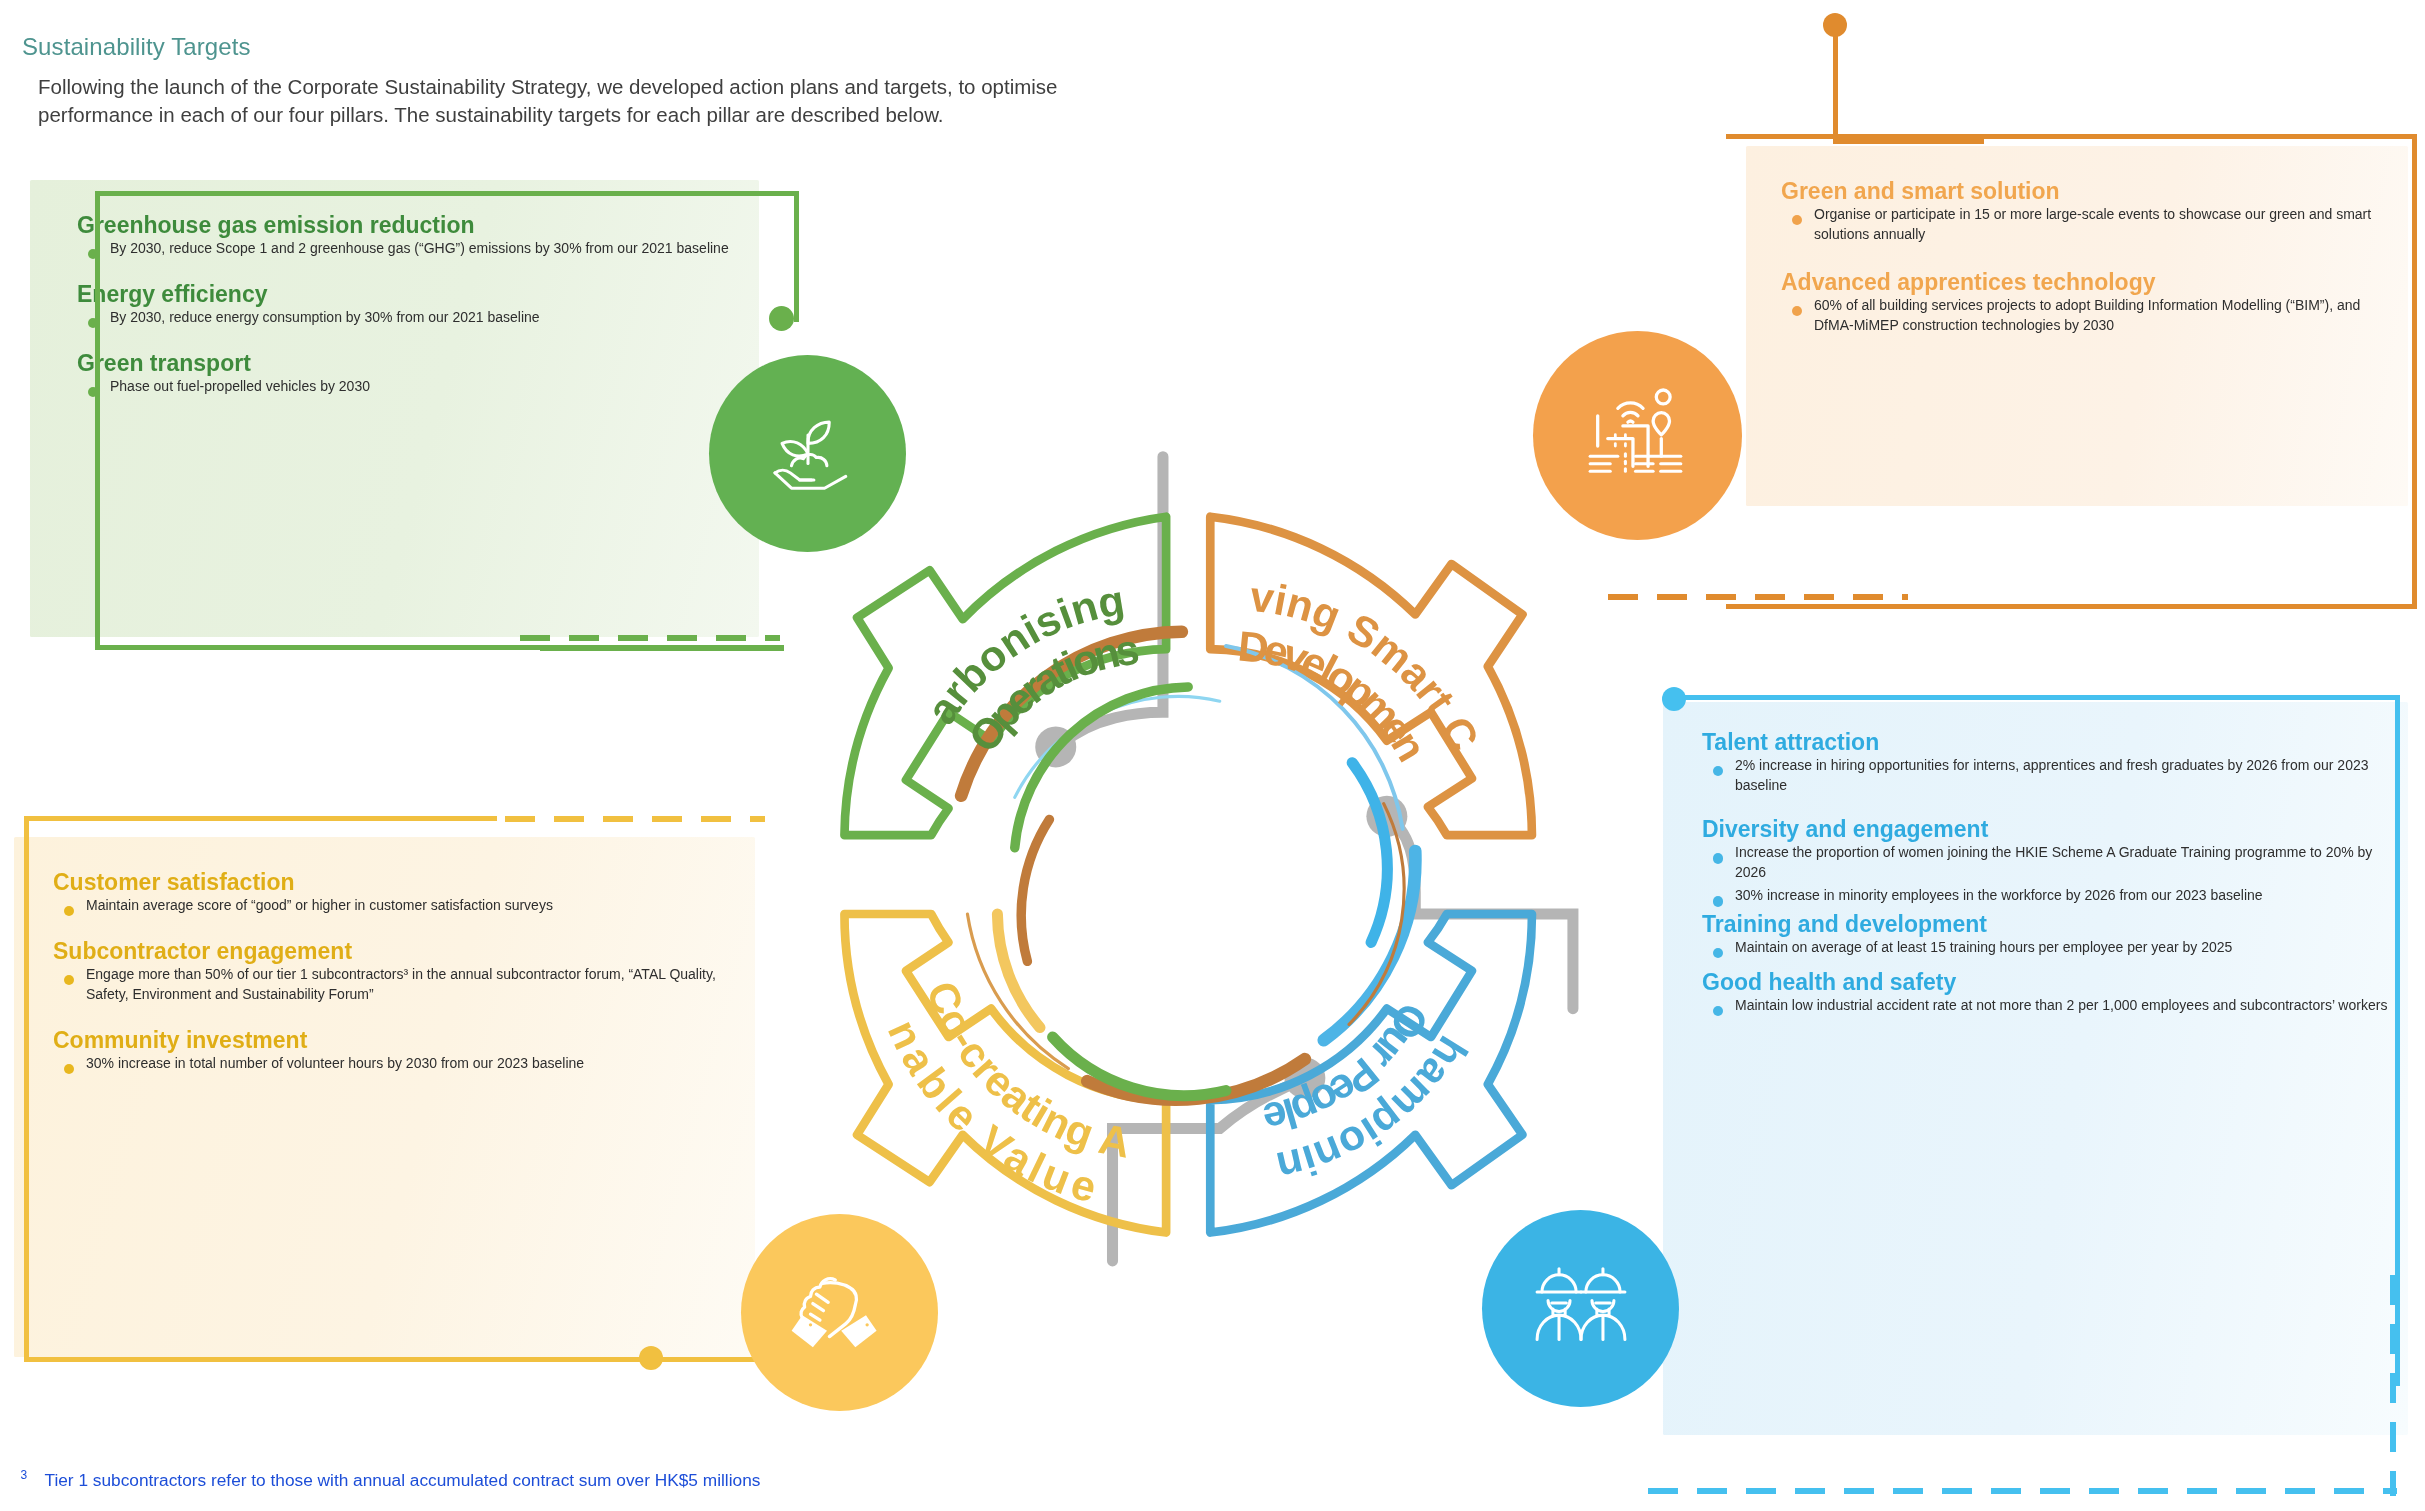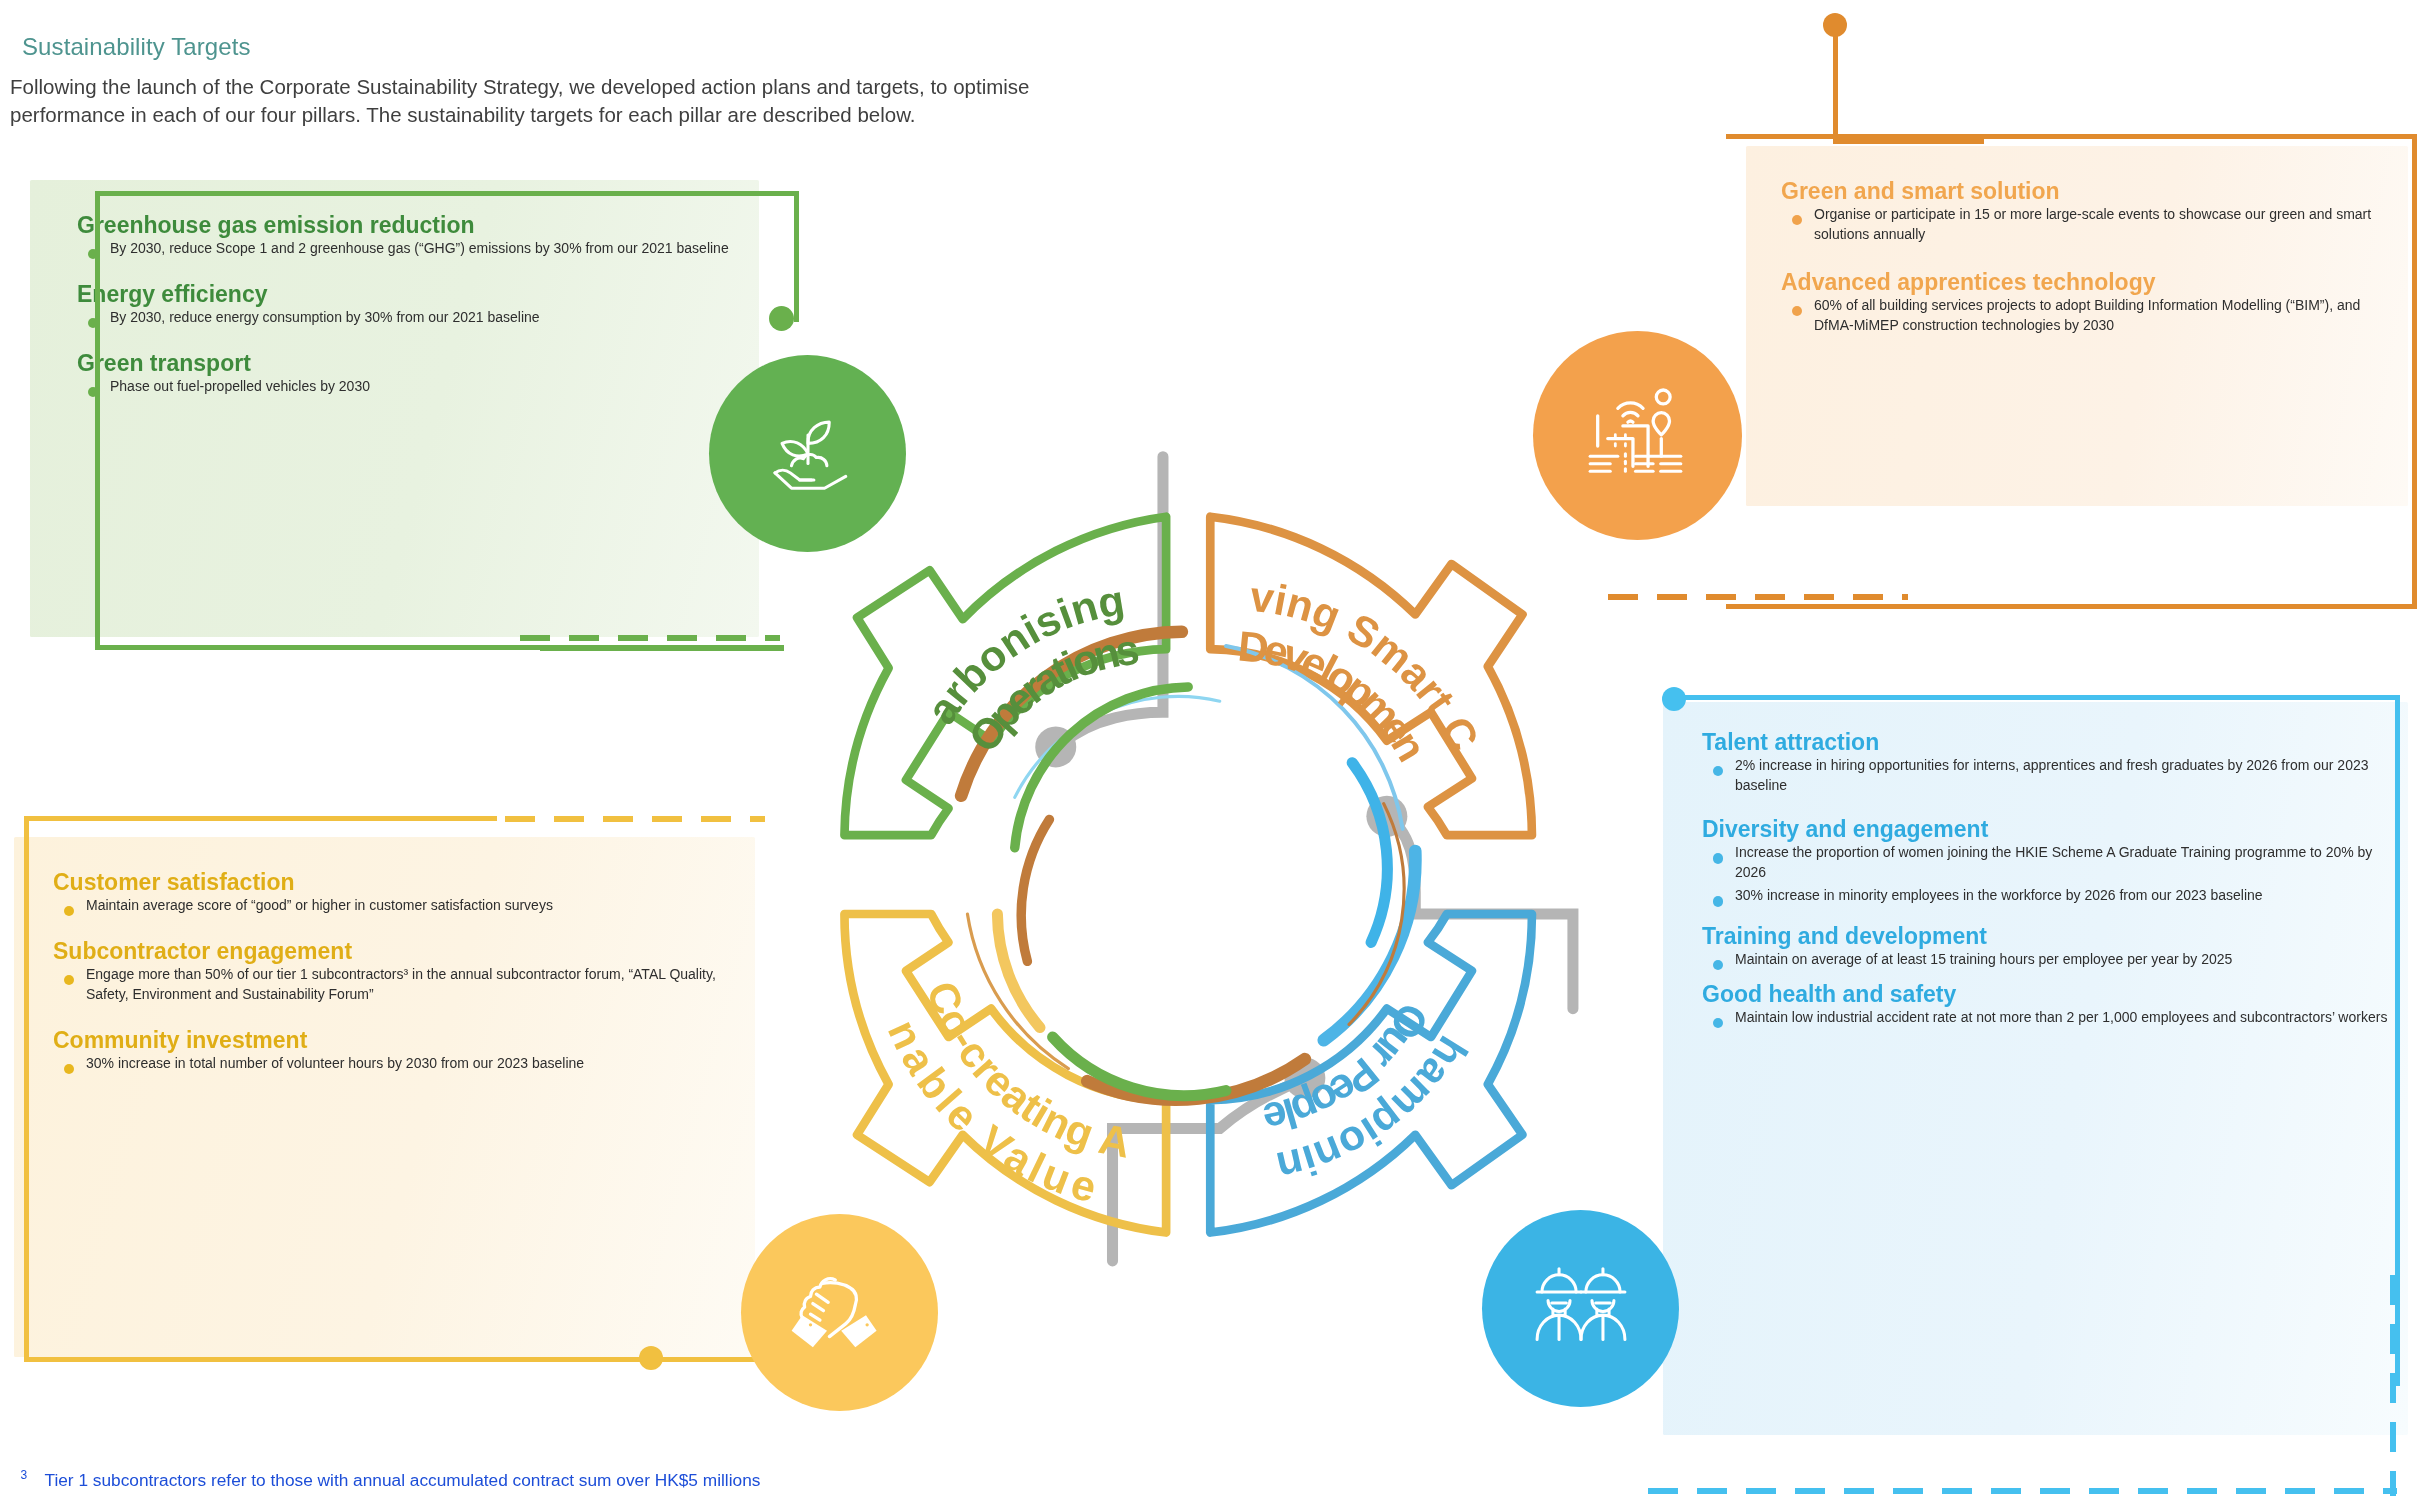--- a/index.html
+++ b/index.html
@@ -12,21 +12,21 @@
     -webkit-font-smoothing:antialiased;
   }
   .abs { position:absolute; }
 
   
   #page-title {
     left:22px; top:33px;
     font-size:24px; color:#4e948f; letter-spacing:0.1px;
   }
   #intro {
-    left:10px; top:73px; width:1104px;
+    left:38px; top:73px; width:1104px;
     font-size:20.5px; line-height:1.38; color:#3f3f3f;
   }
 
   
   .panel { border-radius:1.6px; }
   .bullets { list-style:none; margin:0; padding:0; }
   .bullets li {
     position:relative; padding-left:33px;
     font-size:14px; line-height:1.42; color:#2e2e2e;
     margin-bottom:3.2px;
@@ -217,21 +217,21 @@
   <div class="inner">
     <div class="ptitle">Talent attraction</div>
     <ul class="bullets">
       <li>2% increase in hiring opportunities for interns, apprentices and fresh graduates by 2026 from our 2023 baseline</li>
     </ul>
     <div class="ptitle" style="margin-top:20.5px">Diversity and engagement</div>
     <ul class="bullets">
       <li>Increase the proportion of women joining the HKIE Scheme A Graduate Training programme to 20% by 2026</li>
       <li>30% increase in minority employees in the workforce by 2026 from our 2023 baseline</li>
     </ul>
-    <div class="ptitle" style="margin-top:17px">Training and development</div>
+    <div class="ptitle" style="margin-top:5px">Training and development</div>
     <ul class="bullets">
       <li>Maintain on average of at least 15 training hours per employee per year by 2025</li>
     </ul>
     <div class="ptitle" style="margin-top:11px">Good health and safety</div>
     <ul class="bullets">
       <li>Maintain low industrial accident rate at not more than 2 per 1,000 employees and subcontractors’ workers</li>
     </ul>
   </div>
 </div>
 <div class="abs" id="blue-frame"></div>

